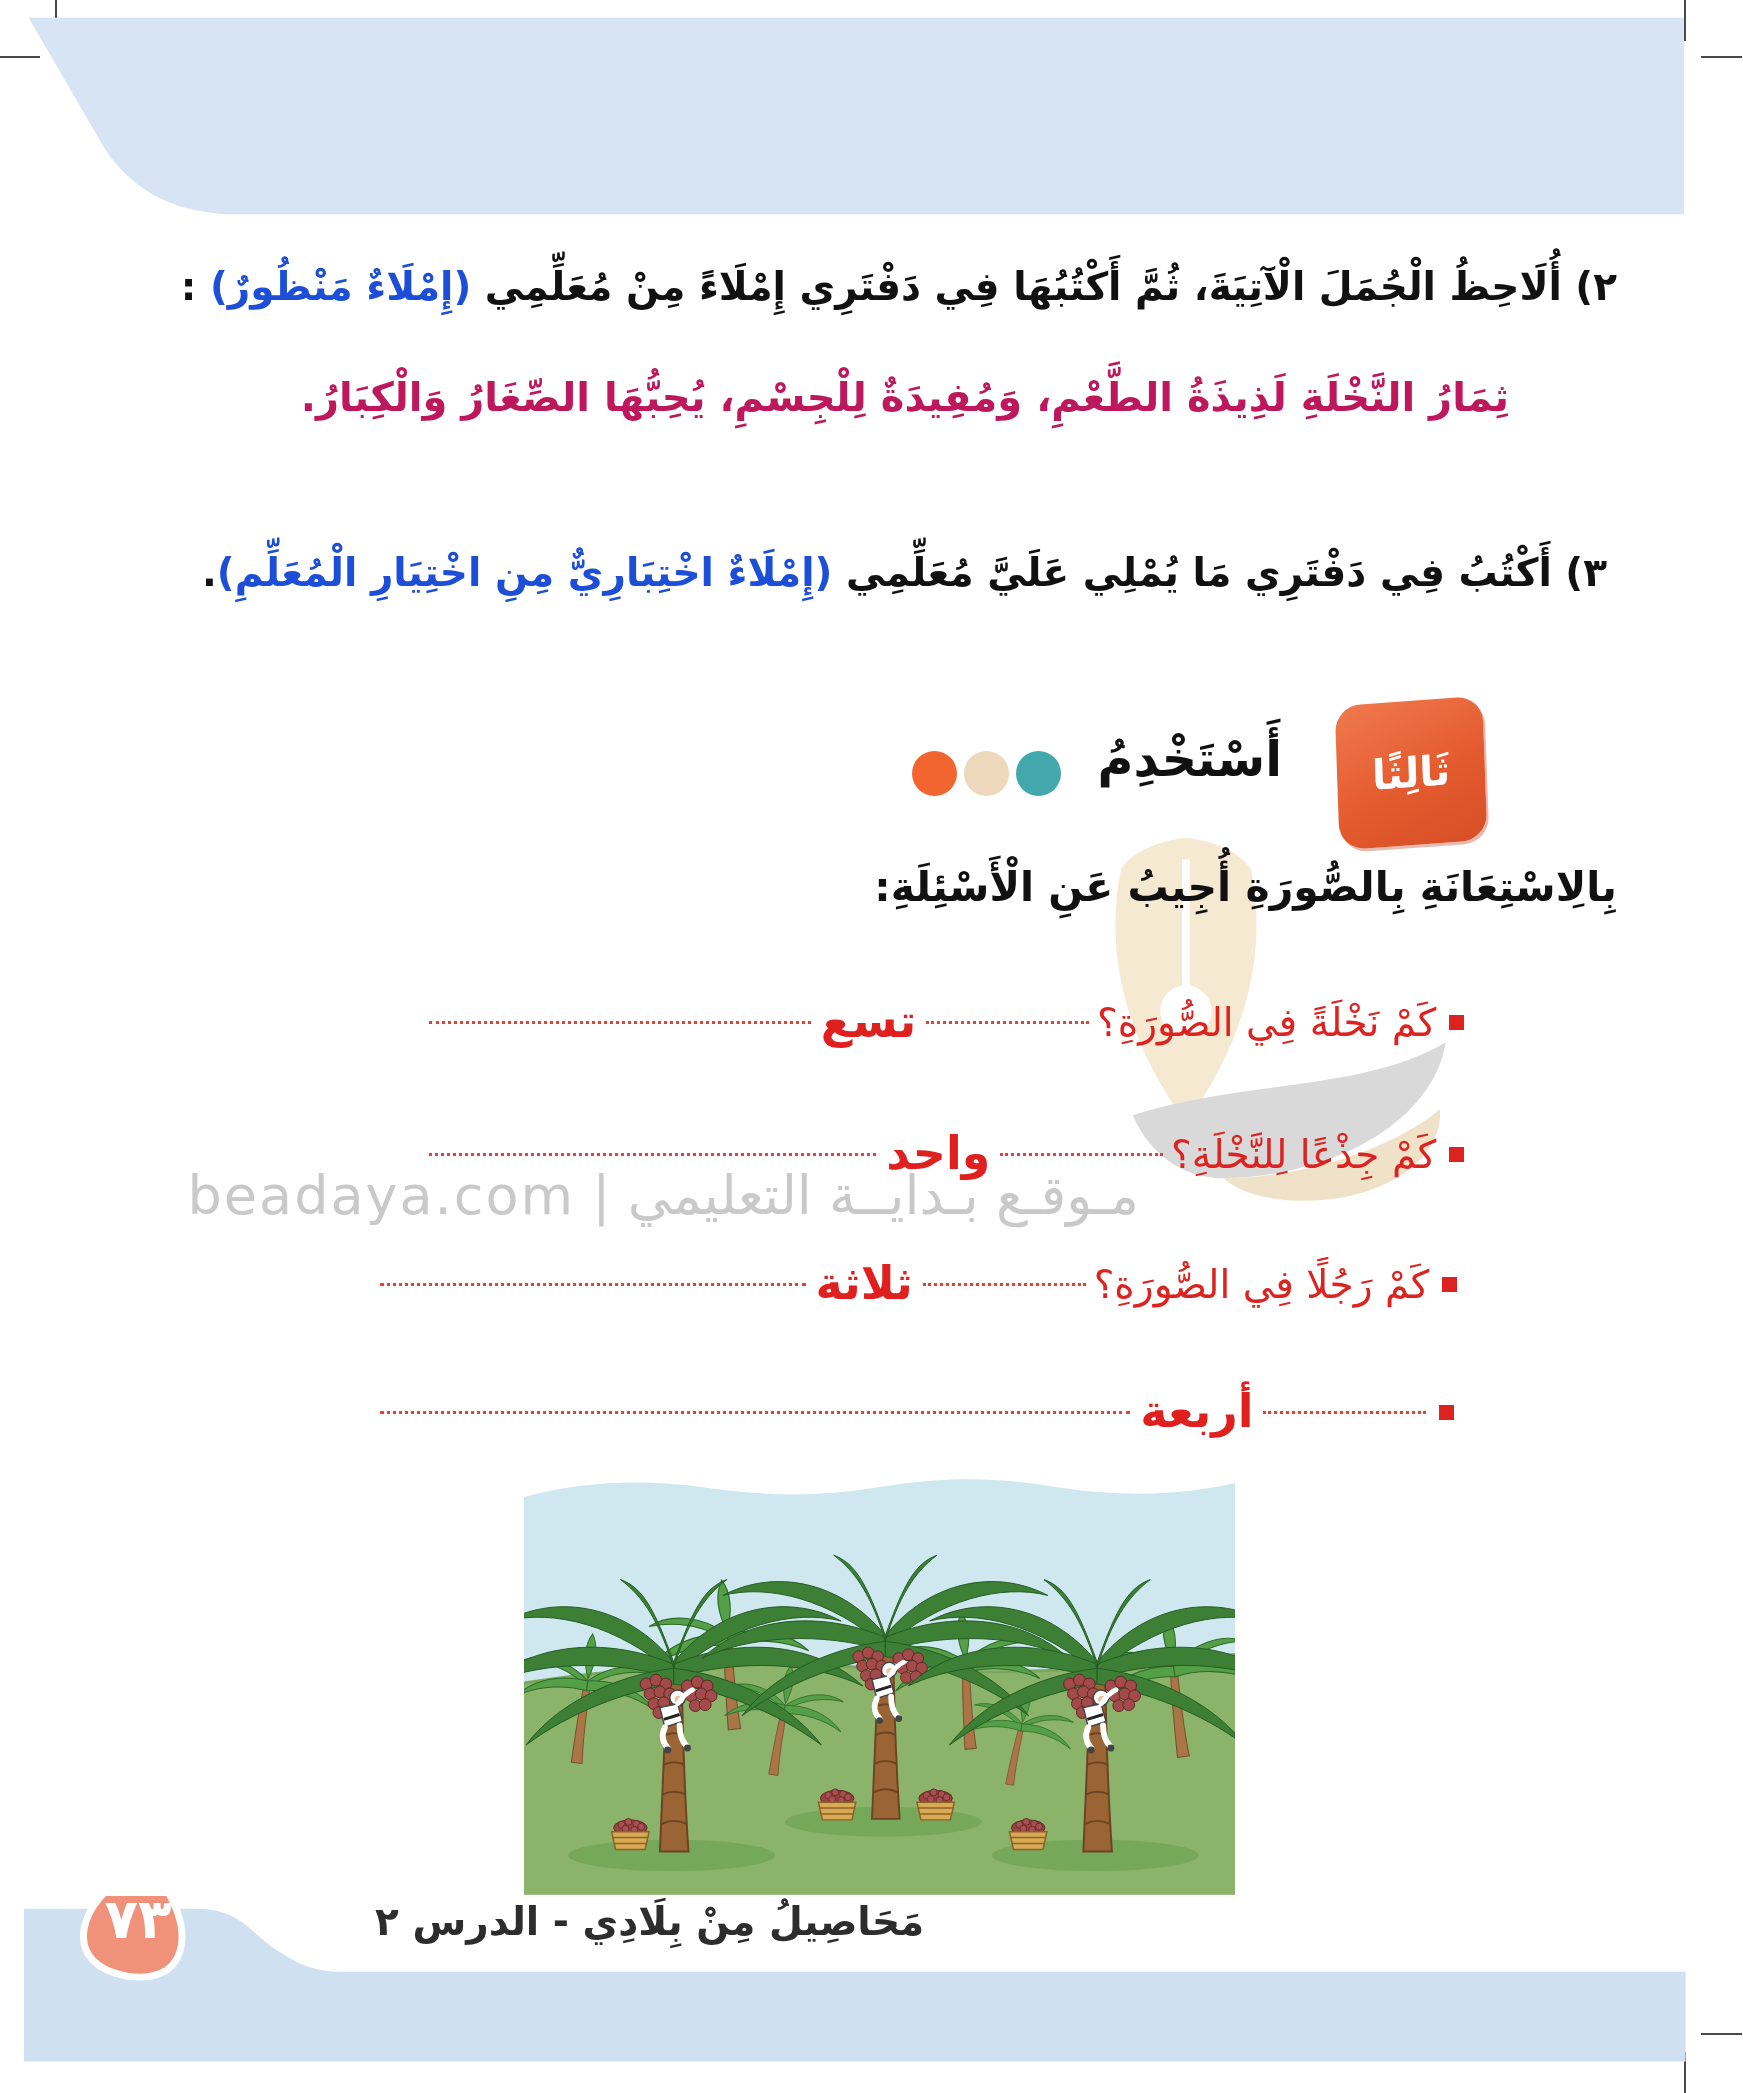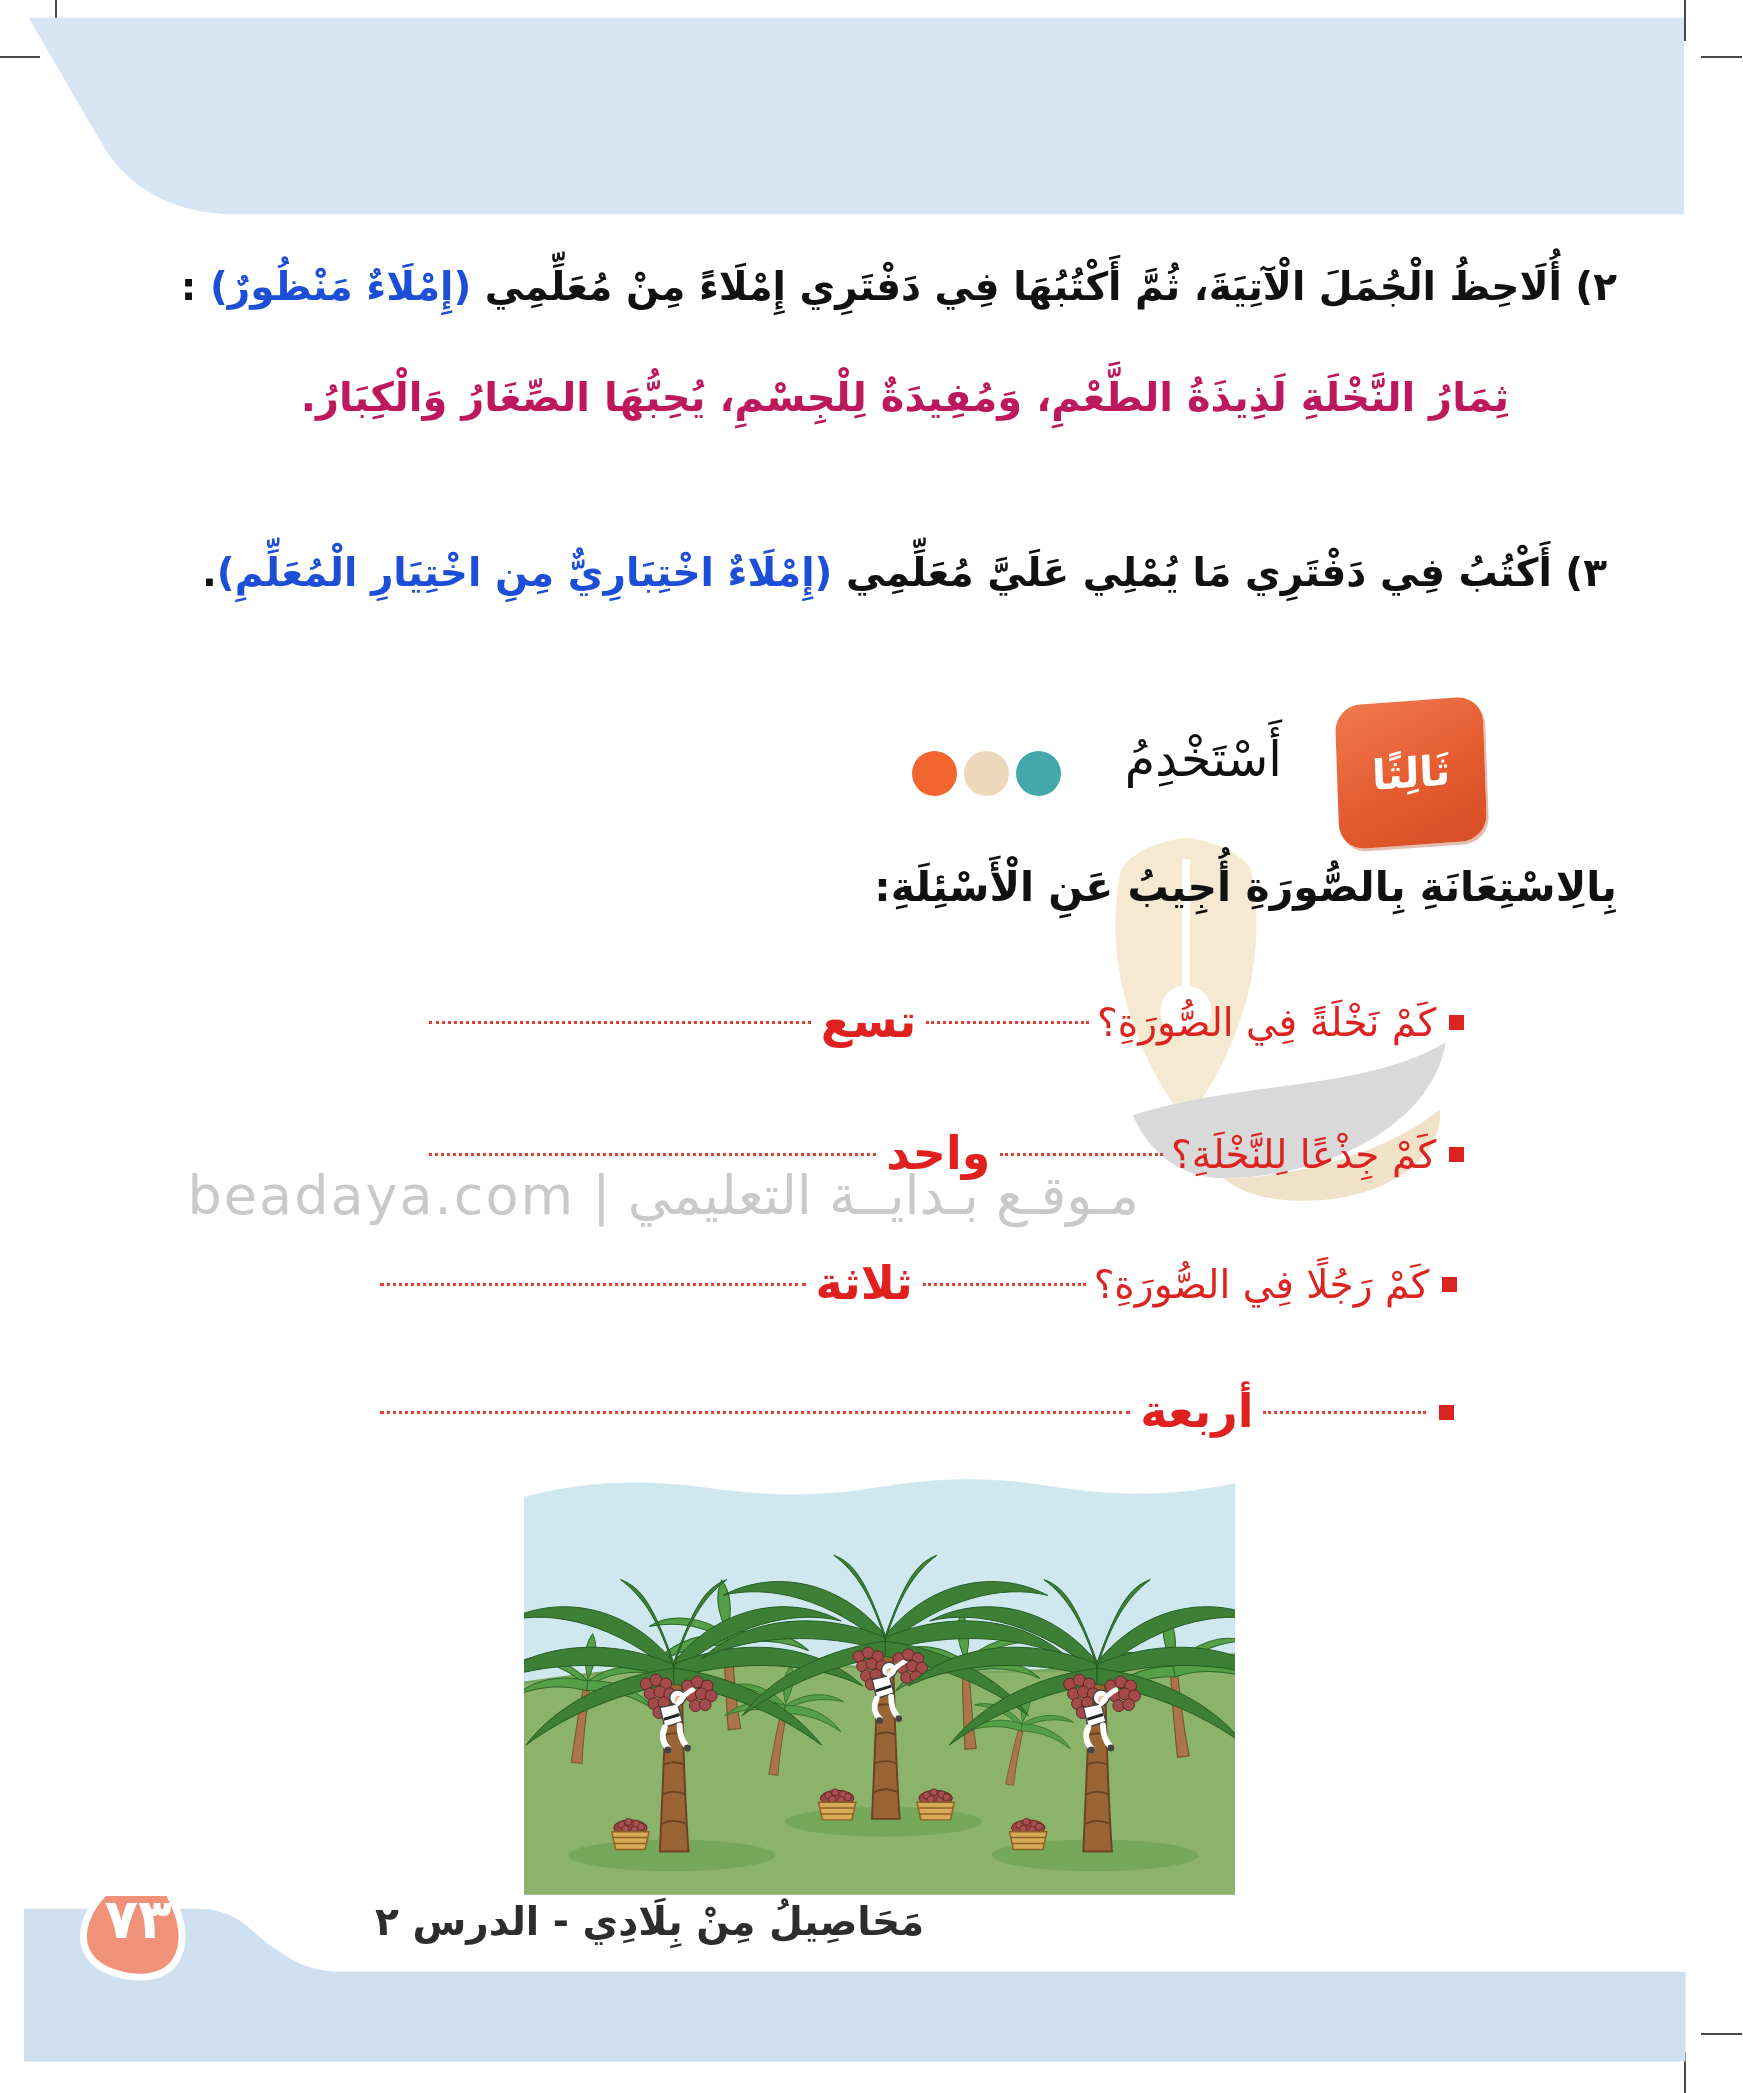--- a/index.html
+++ b/index.html
@@ -21,21 +21,21 @@
   .instruction{top:863px;right:126px;font-size:41px;}
   
   .badge{
     position:absolute;top:701px;right:258px;width:148px;height:144px;z-index:3;
     background:linear-gradient(155deg,#f07a4e 0%,#e45b2f 55%,#d84e26 100%);
     border-radius:25.6px;transform:rotate(-4deg) skewX(-2deg);
     display:flex;align-items:center;justify-content:center;
     box-shadow:2px 3px 0 rgba(180,60,25,.35);
   }
   .badge span{color:#fff;font-size:41px;font-weight:bold;}
-  .heading{position:absolute;top:731px;right:461px;font-size:49px;font-weight:normal;color:#111;z-index:3;}
+  .heading{position:absolute;top:731px;right:461px;font-size:49px;font-weight:bold;color:#111;z-index:3;}
   .dots{position:absolute;top:751px;right:682px;display:flex;flex-direction:row;gap:6.9px;z-index:3;direction:ltr;}
   .dot{width:45px;height:45px;border-radius:50%;}
   
   .q-row{position:absolute;display:flex;direction:rtl;align-items:center;z-index:3;height:71px;}
   .q-bullet{width:14.8px;height:14.8px;background:#dc231f;margin-left:12.8px;flex:0 0 auto;}
   .q-text{font-size:39px;font-weight:normal;color:#dc231f;white-space:nowrap;padding-left:7.9px;}
   .q-lead{border-bottom:3.9px dotted #e34036;height:0;}
   .q-lead.sm{flex:0 0 163px;}
   .q-lead.lg{flex:1 1 auto;}
   .q-answer{font-size:46px;font-weight:bold;color:#e01f1f;padding:0 9.9px;white-space:nowrap;transform:translateY(-2px);}

